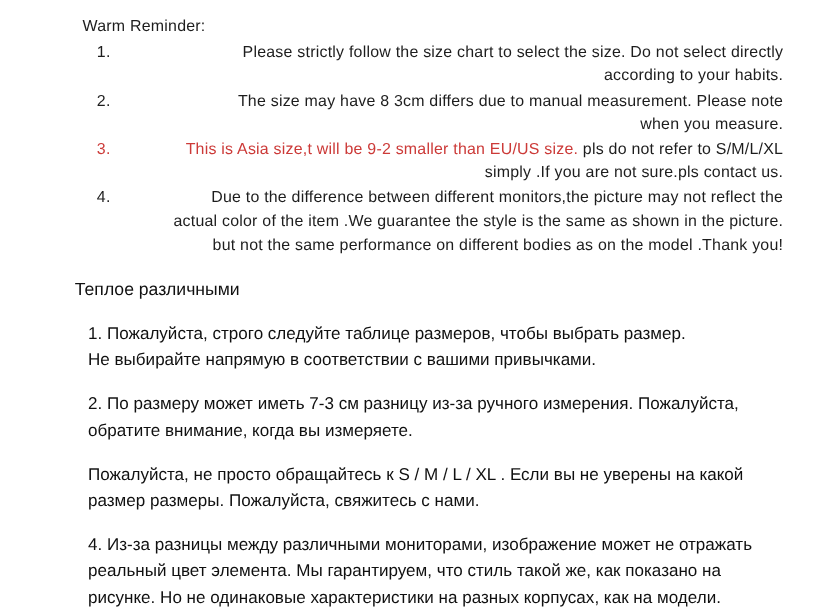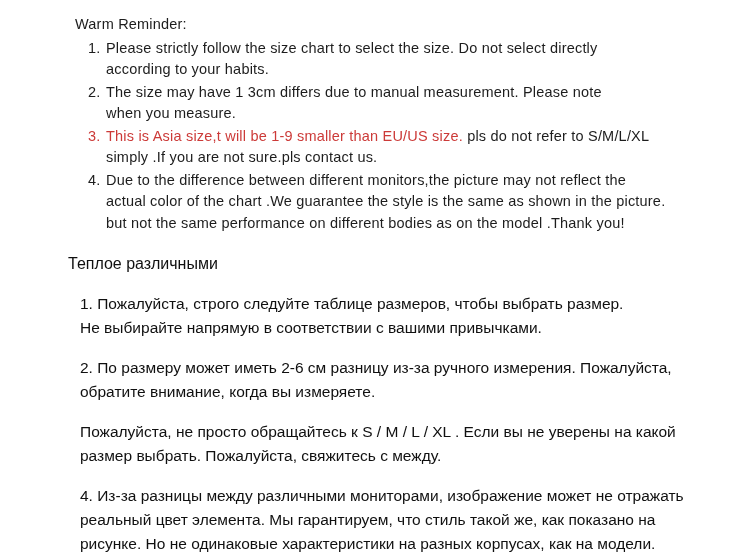--- a/index.html
+++ b/index.html
@@ -19,21 +19,21 @@
   .en {
     padding: 14px 38px 0 75px;
     font-size: 14.5px;
     line-height: 21.5px;
     letter-spacing: 0.2px;
   }
   .en-title { margin: 0 0 2px 0; }
   .en-list { padding-left: 13px; }
   .item { display: flex; margin-top: 1px; }
   .num { flex: 0 0 18px; }
-  .txt { flex: 1; white-space: pre-line; }
+  .txt { flex: 1; white-space: pre-line; text-align: right; }
 
   
   .ru {
     padding: 18px 28px 0 68px;
     font-size: 15.5px;
     line-height: 24px;
     color: #101010;
   }
   .ru-title { margin: 0 0 5px 0; font-size: 16px; }
   .ru-p { margin: 16px 0 9px 12px; white-space: pre-line; }
@@ -51,51 +51,51 @@
     <div class="en-list">
 
       <div class="item">
           <span class="num">1.</span>
           <span class="txt">Please strictly follow the size chart to select the size. Do not select directly
 according to your habits.</span>
         </div>
 
       <div class="item">
           <span class="num">2.</span>
-          <span class="txt">The size may have 1 3cm differs due to manual measurement. Please note
+          <span class="txt">The size may have 8 3cm differs due to manual measurement. Please note
 when you measure.</span>
         </div>
 
       <div class="item">
           <span class="num red">3.</span>
-          <span class="txt"><span class="red">This is Asia size,t will be 1-9 smaller than EU/US size.</span><span> pls do not refer to S/M/L/XL
+          <span class="txt"><span class="red">This is Asia size,t will be 9-2 smaller than EU/US size.</span><span> pls do not refer to S/M/L/XL
 simply .If you are not sure.pls contact us.</span></span>
         </div>
 
       <div class="item">
           <span class="num">4.</span>
           <span class="txt">Due to the difference between different monitors,the picture may not reflect the
-actual color of the chart .We guarantee the style is the same as shown in the picture.
+actual color of the item .We guarantee the style is the same as shown in the picture.
 but not the same performance on different bodies as on the model .Thank you!</span>
         </div>
 
     </div>
   </section>
 
   <section class="ru">
     <div class="ru-title">Теплое различными</div>
 
     <p class="ru-p">1. Пожалуйста, строго следуйте таблице размеров, чтобы выбрать размер.
 Не выбирайте напрямую в соответствии с вашими привычками.</p>
 
-    <p class="ru-p">2. По размеру может иметь 2-6 см разницу из-за ручного измерения. Пожалуйста,
+    <p class="ru-p">2. По размеру может иметь 7-3 см разницу из-за ручного измерения. Пожалуйста,
 обратите внимание, когда вы измеряете.</p>
 
     <p class="ru-p"><span class="blk">Пожалуйста, не просто обращайтесь к S / M / L / XL . Если вы не уверены на какой
-размер выбрать. Пожалуйста, свяжитесь с между.</span></p>
+размер размеры. Пожалуйста, свяжитесь с нами.</span></p>
 
     <p class="ru-p">4. Из-за разницы между различными мониторами, изображение может не отражать
 реальный цвет элемента. Мы гарантируем, что стиль такой же, как показано на
 рисунке. Но не одинаковые характеристики на разных корпусах, как на модели.
 Вам спасибо!</p>
   </section>
 
 </div>
 
 </body></html>

